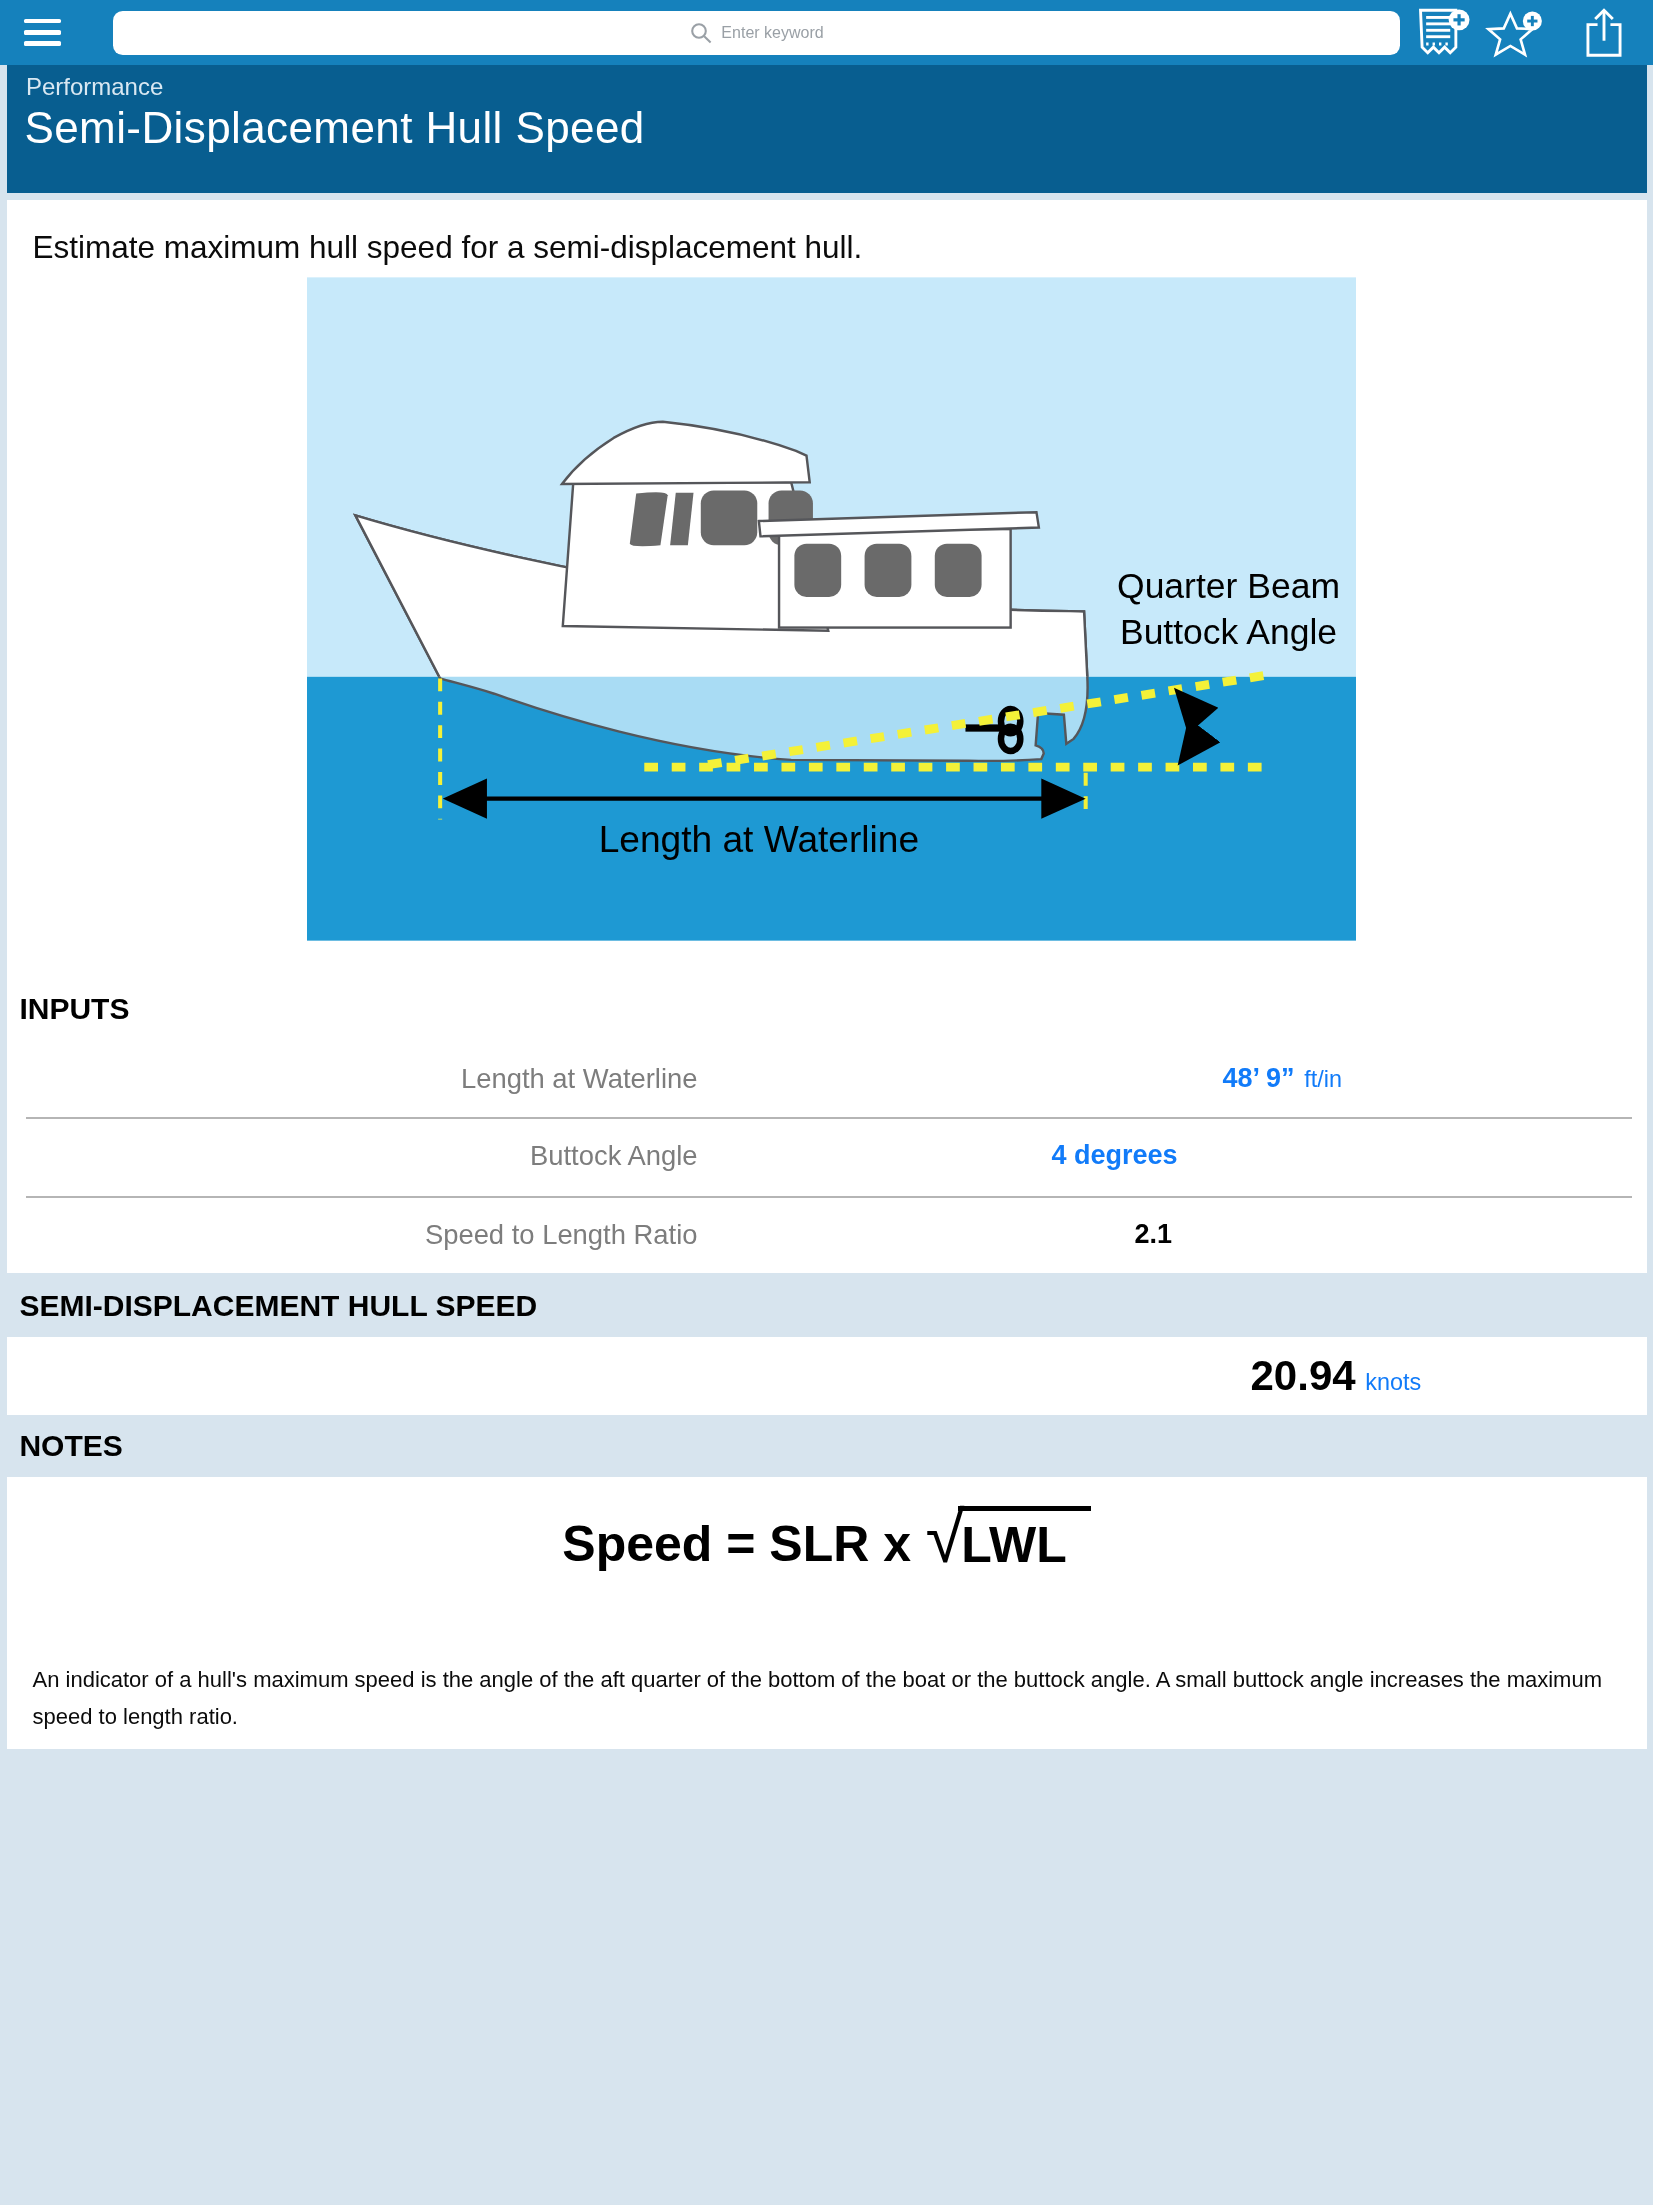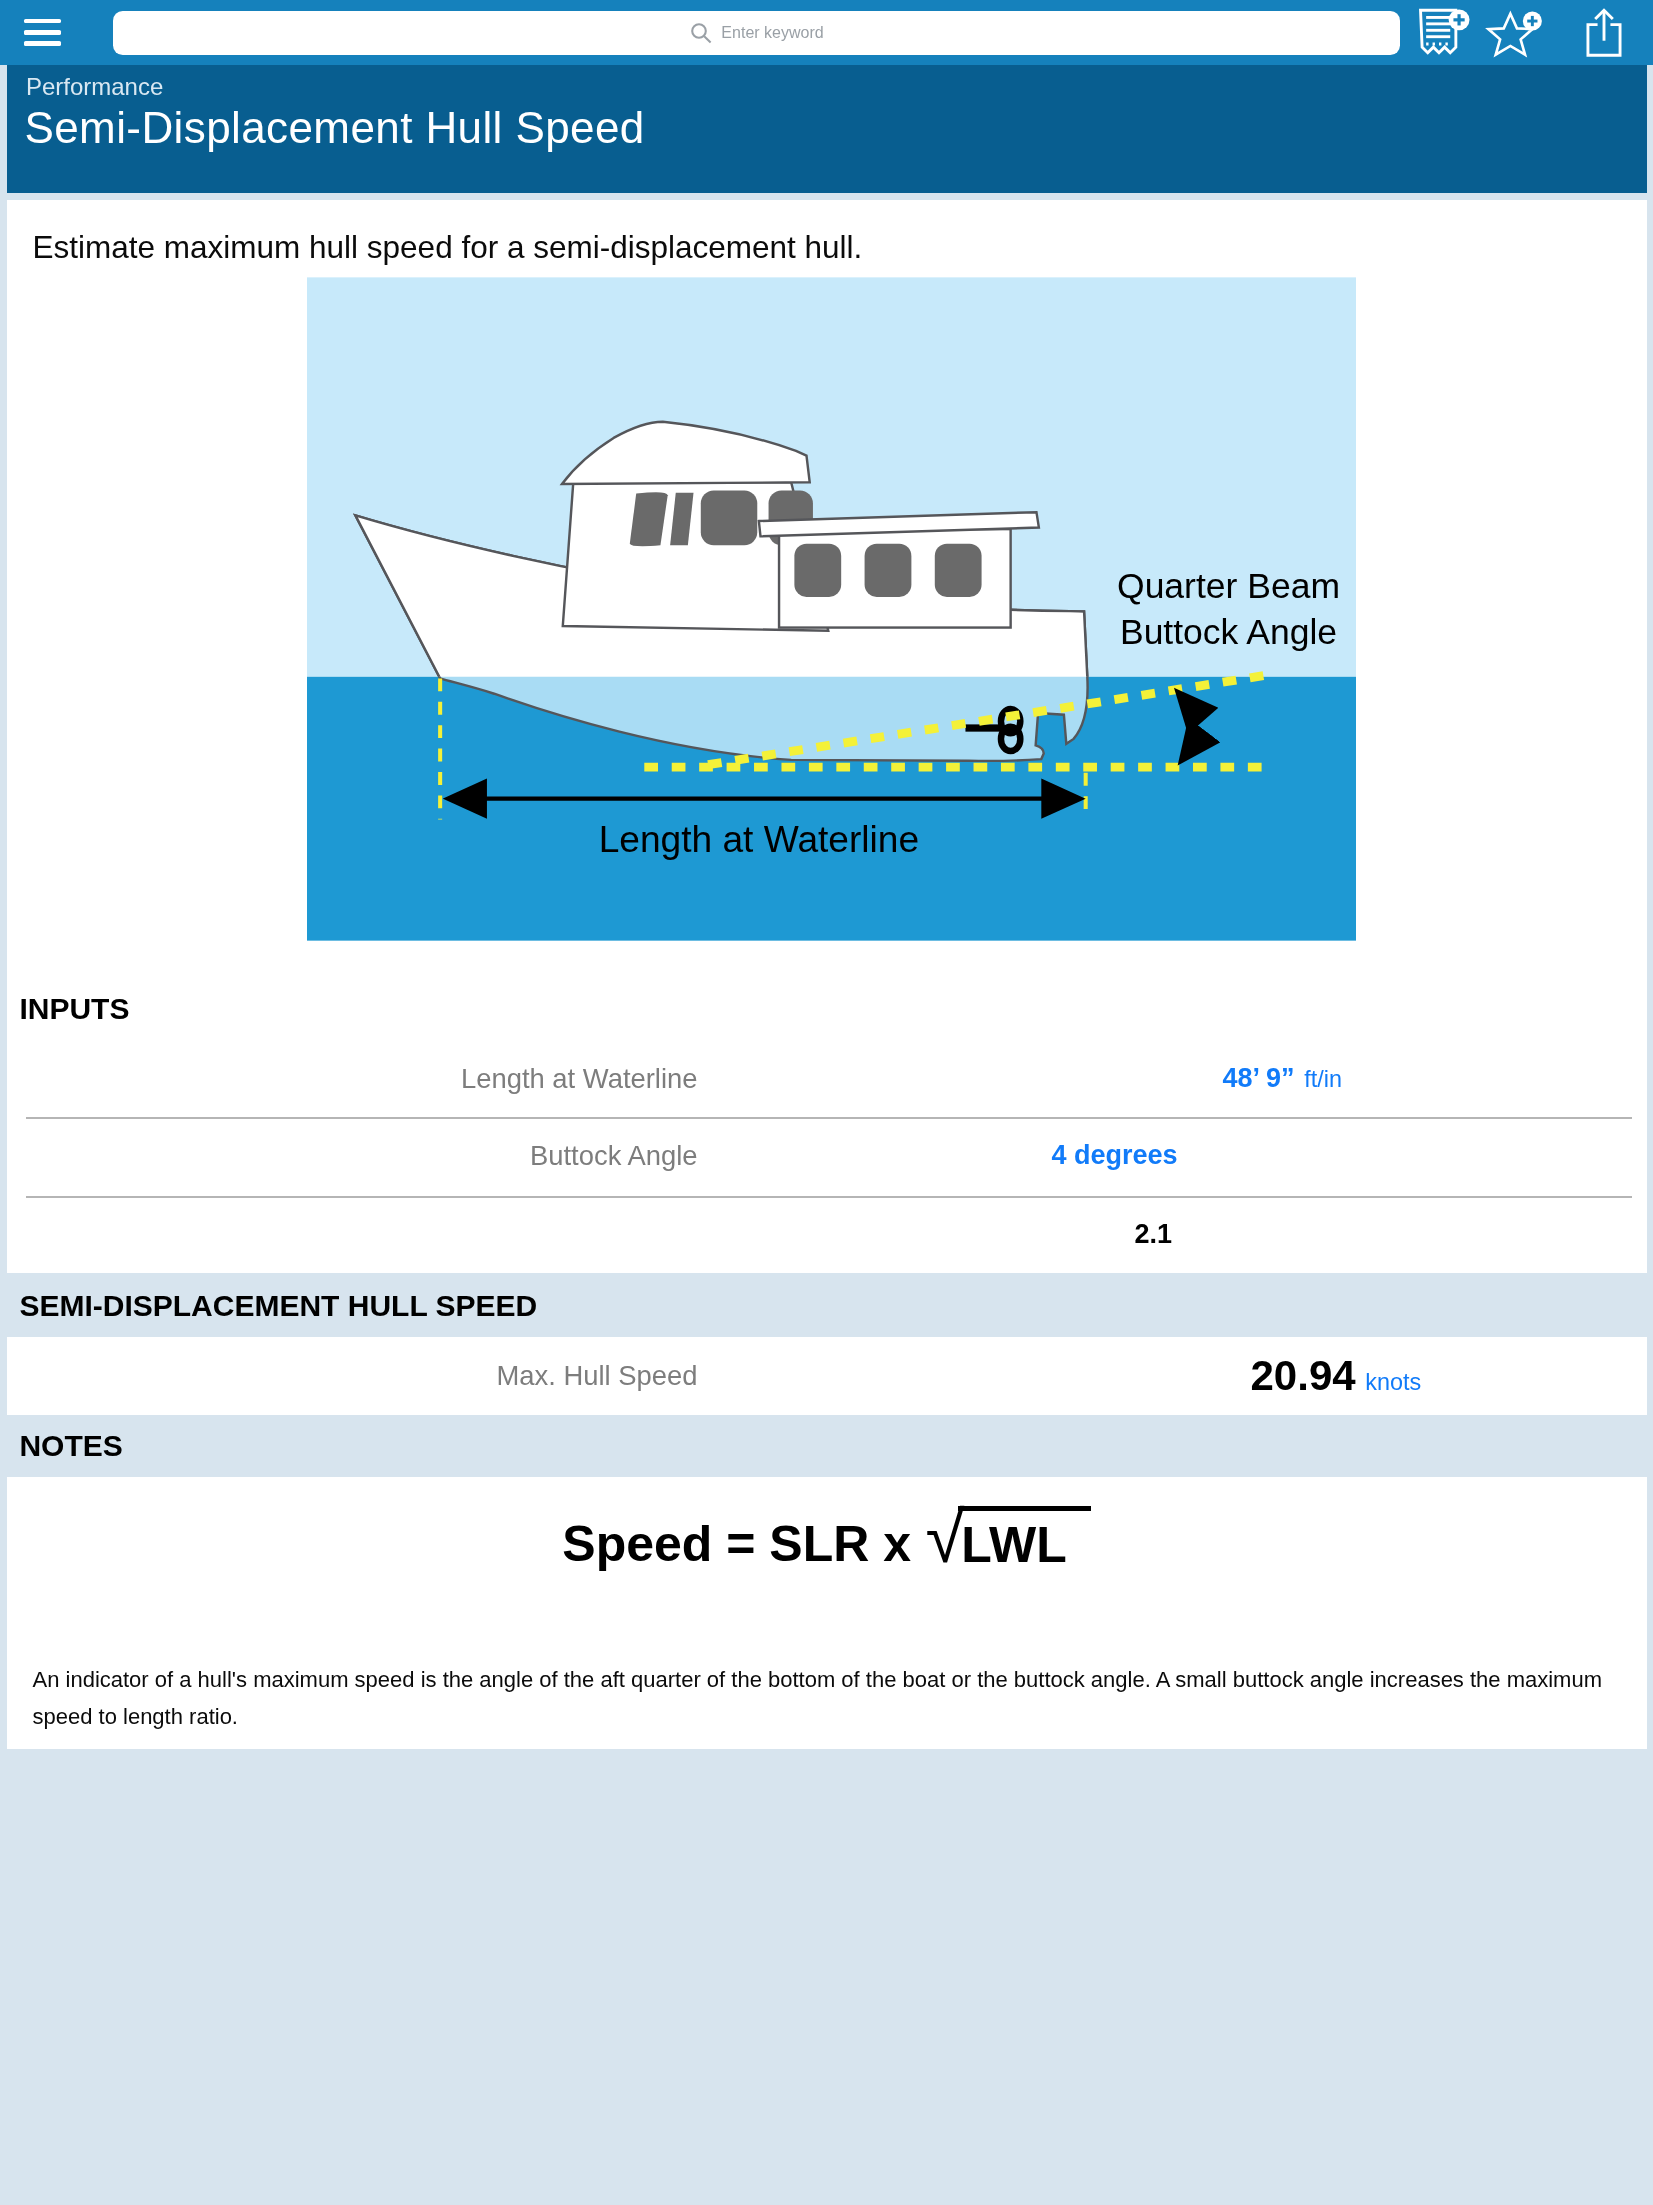--- a/index.html
+++ b/index.html
@@ -223,30 +223,30 @@
 
   <div class="input-row r1">
     <div class="row-label">Buttock Angle</div>
     <div class="row-value-group">
       <span class="val">4 degrees</span>
     </div>
   </div>
   <div class="separator" style="top:156px;"></div>
 
   <div class="input-row r2">
+    <div class="row-label">Speed to Length Ratio</div>
     <div class="row-value-group">
       <span class="val">2.1</span>
     </div>
   </div>
 </div>
 
 <div class="abs section-label section-result">SEMI-DISPLACEMENT HULL SPEED</div>
 
 <div class="abs card result-card">
-  <div class="result-label">Max. Hull Speed</div>
   <div class="result-value-group">
     <span class="val">20.94</span>
     <span class="unit">knots</span>
   </div>
 </div>
 
 <div class="abs section-label section-notes">NOTES</div>
 
 <div class="abs card notes-card">
   <div class="formula">

